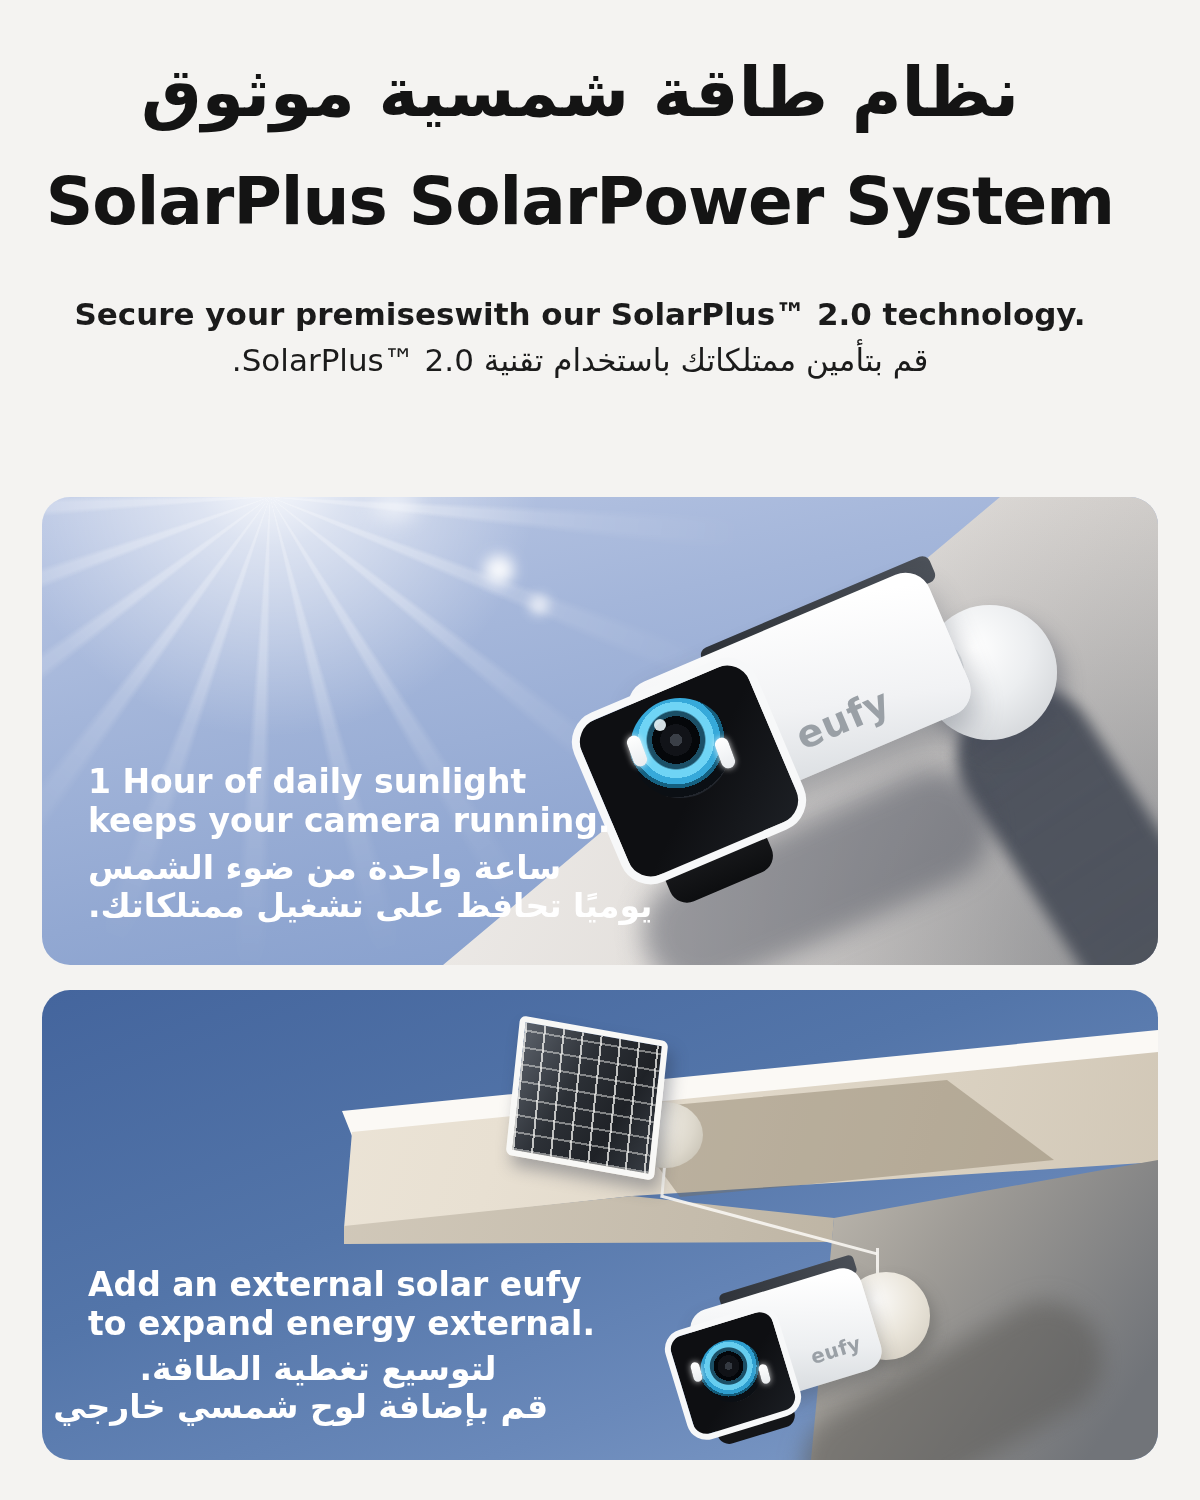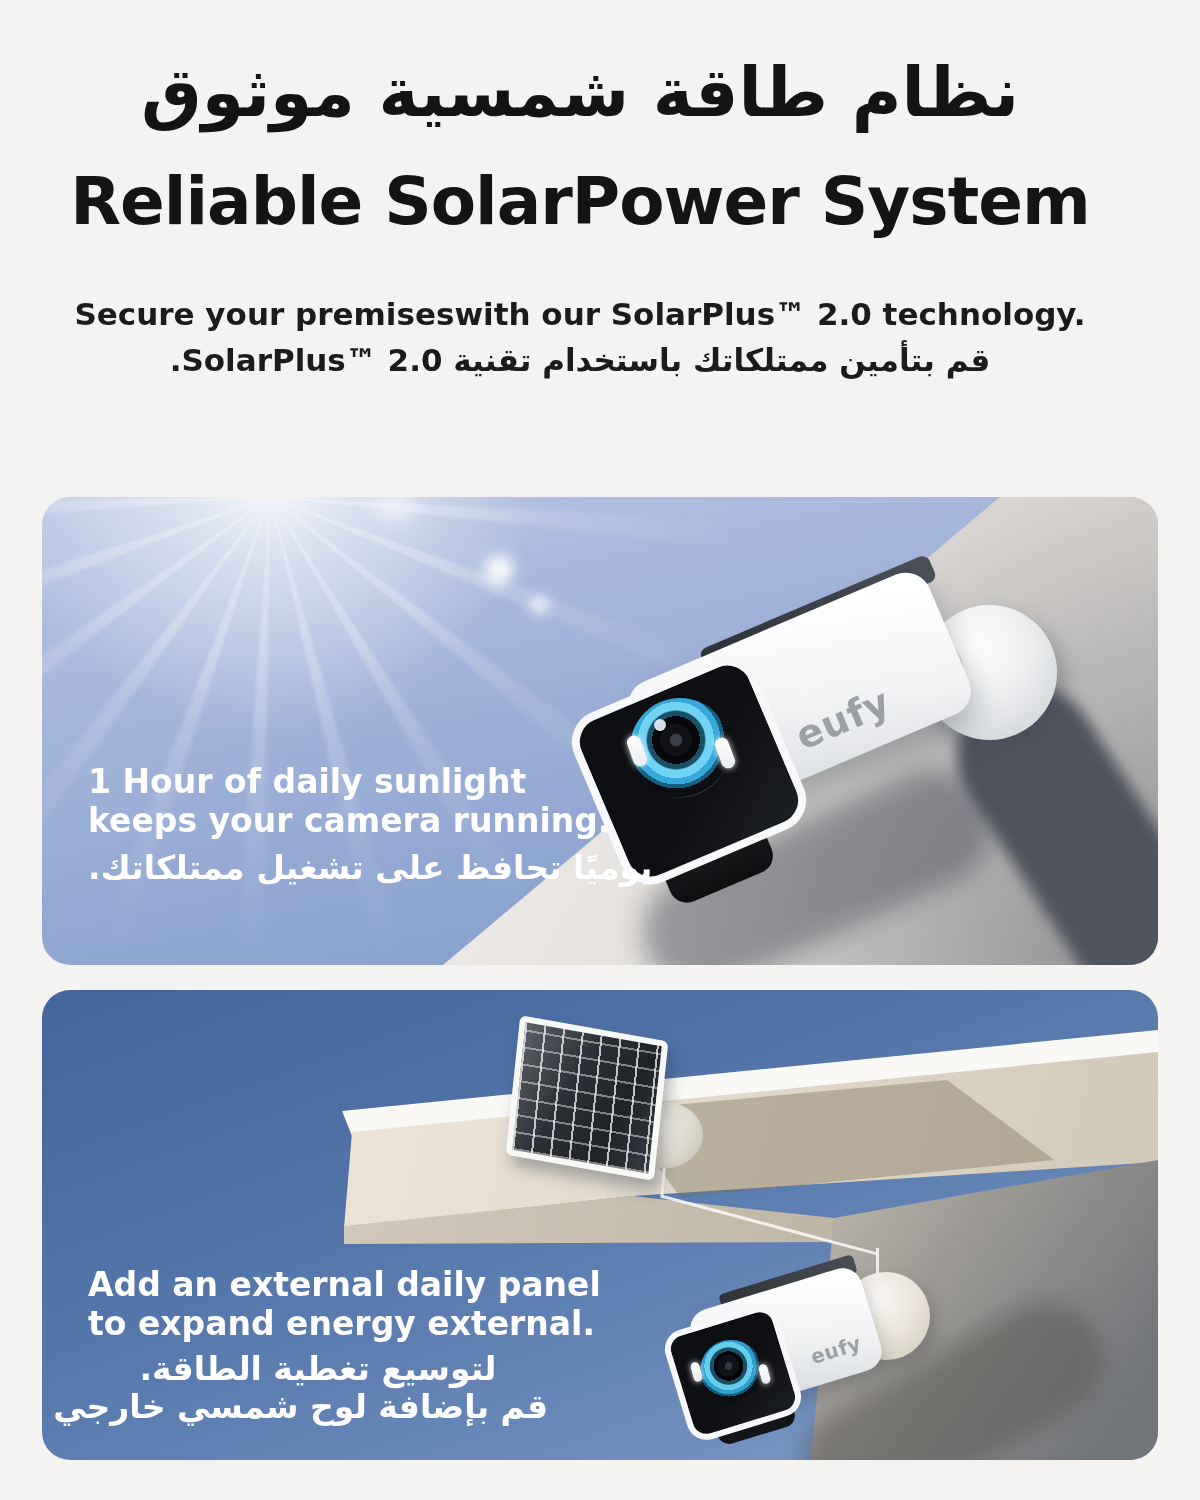--- a/index.html
+++ b/index.html
@@ -21,21 +21,21 @@
   .headline-en{
     left:0;right:0;top:162px;text-align:center;
     font-size:66px;font-weight:700;letter-spacing:-1px;line-height:1.2;color:#141414;
   }
   .subtitle-en{
     left:0;right:0;top:296px;text-align:center;
     font-size:31px;font-weight:600;color:#1b1b1b;
   }
   .subtitle-ar{
     left:0;right:0;top:342px;text-align:center;
-    font-size:31px;font-weight:700;color:#1b1b1b;direction:rtl;
+    font-size:31px;font-weight:400;color:#1b1b1b;direction:rtl;
   }
 
   
   .panel{
     position:absolute;left:42px;width:1116px;border-radius:28px;overflow:hidden;
   }
   #panel1{top:497px;height:468px;}
   #panel2{top:990px;height:470px;}
   .layer{position:absolute;inset:0;}
 
@@ -211,21 +211,21 @@
   .p1-cap-ar{left:46px;top:352px;text-align:left;}
   .p2-cap-en{left:46px;top:276px;}
   .p2-cap-ar{left:46px;top:360px;width:460px;text-align:center;}
 </style>
 </head>
 <body>
 
 <div class="page">
 
   <div class="abs headline-ar nowrap" dir="rtl">نظام طاقة شمسية موثوق</div>
-  <div class="abs headline-en nowrap">Reliable SolarPower System</div>
+  <div class="abs headline-en nowrap">SolarPlus SolarPower System</div>
   <div class="abs subtitle-en nowrap">Secure your premiseswith our SolarPlus™ 2.0 technology.</div>
   <div class="abs subtitle-ar nowrap" dir="rtl">قم بتأمين ممتلكاتك باستخدام تقنية SolarPlus™ 2.0.</div>
 
   <div class="panel" id="panel1">
     <div class="layer p1-sky"></div>
     <div class="abs p1-rays"></div>
     <div class="abs flare p1-flare-c"></div>
     <div class="abs flare p1-flare-a"></div>
     <div class="abs flare p1-flare-b"></div>
     <div class="layer p1-wall"></div>
@@ -242,20 +242,21 @@
     <div class="abs cam1-glint"></div>
     <div class="abs led cam1-led-l"></div>
     <div class="abs led cam1-led-r"></div>
     <div class="abs cam1-logo nowrap">eufy</div>
 
     <div class="abs cap cap-en p1-cap-en">
       <div class="nowrap">1 Hour of daily sunlight</div>
       <div class="nowrap">keeps your camera running.</div>
     </div>
     <div class="abs cap cap-ar p1-cap-ar">
+      <div class="nowrap" dir="rtl">ساعة واحدة من ضوء الشمس</div>
       <div class="nowrap" dir="rtl">يوميًا تحافظ على تشغيل ممتلكاتك.</div>
     </div>
   </div>
 
   <div class="panel" id="panel2">
     <div class="layer p2-sky"></div>
     <div class="layer p2-topstrip"></div>
     <div class="layer p2-fascia"></div>
     <div class="layer p2-fascia-shadow"></div>
     <div class="layer p2-soffit"></div>
@@ -273,21 +274,21 @@
     <div class="abs cam2-solar"></div>
     <div class="abs cam2-body"></div>
     <div class="abs cam2-chin"></div>
     <div class="abs cam2-face"></div>
     <div class="abs cam2-lens"></div>
     <div class="abs led cam2-led-l"></div>
     <div class="abs led cam2-led-r"></div>
     <div class="abs cam2-logo nowrap">eufy</div>
 
     <div class="abs cap cap-en p2-cap-en">
-      <div class="nowrap">Add an external daily panel</div>
+      <div class="nowrap">Add an external solar eufy</div>
       <div class="nowrap">to expand energy external.</div>
     </div>
     <div class="abs cap cap-ar p2-cap-ar">
       <div class="nowrap" dir="rtl">لتوسيع تغطية الطاقة.</div>
       <div class="nowrap" dir="rtl">قم بإضافة لوح شمسي خارجي</div>
     </div>
   </div>
 
 </div>
 

